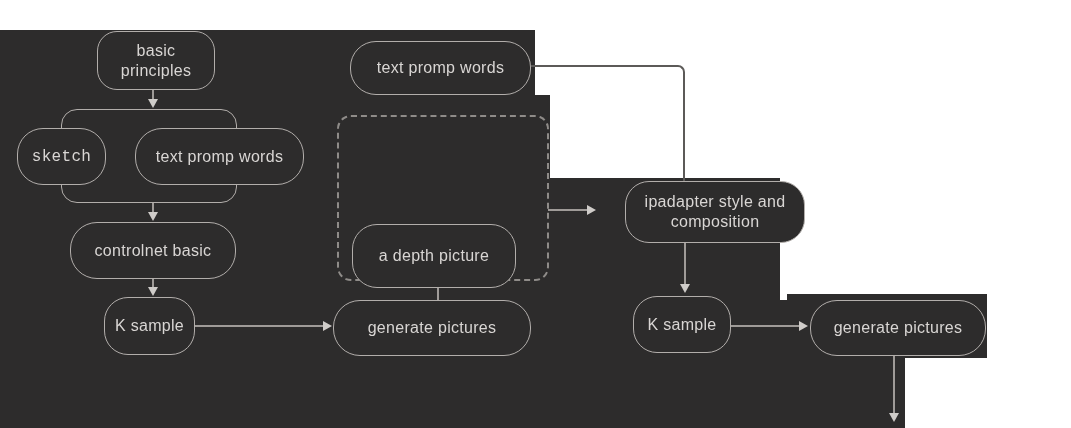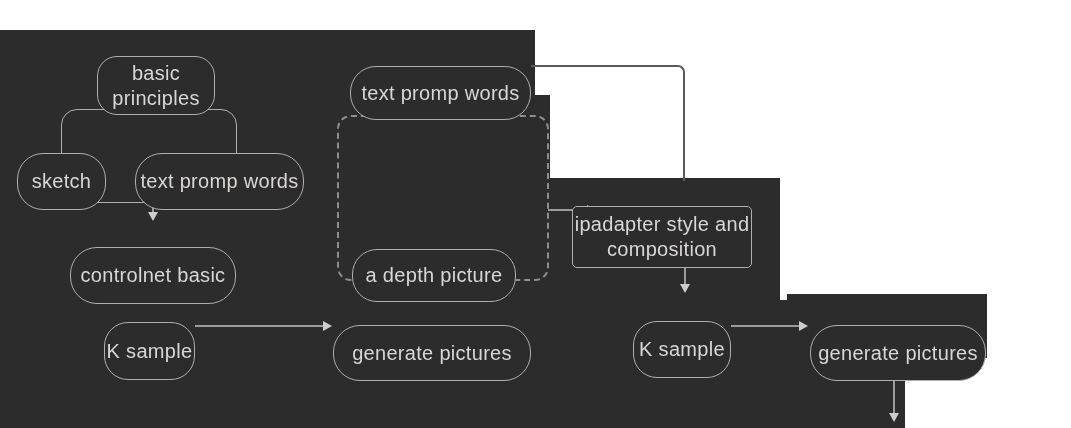--- a/index.html
+++ b/index.html
@@ -17,22 +17,22 @@
     background:#ffffff;
     font-family:"Liberation Sans", sans-serif;
   }
   .bg{position:absolute;background:var(--panel);}
   .node{
     position:absolute;box-sizing:border-box;
     background:var(--panel);
     border:1px solid var(--border);
     color:var(--text);
     display:flex;align-items:center;justify-content:center;
-    text-align:center;font-size:20px;line-height:1.25;
-    white-space:pre-line;letter-spacing:.3px;margin-top:25px;
+    text-align:center;font-size:16px;line-height:1.25;
+    white-space:pre-line;letter-spacing:.3px;
   }
   .groupbox{
     position:absolute;box-sizing:border-box;
     border:1px solid var(--border);border-radius:16px;
     background:transparent;
   }
   .dashedbox{
     position:absolute;box-sizing:border-box;
     border:2px dashed var(--dash);border-radius:14px;
     background:transparent;
@@ -88,27 +88,27 @@
   <div class="arrow down" style="left:680px;top:284px;"></div>
 
   <div class="line" style="left:731px;top:325px;width:69px;height:2px;"></div>
   <div class="arrow right" style="left:799px;top:321px;"></div>
 
   <div class="line" style="left:893px;top:356px;width:2px;height:58px;"></div>
   <div class="arrow down" style="left:889px;top:413px;"></div>
 
   <div class="node" style="left:97px;top:31px;width:118px;height:59px;border-radius:20px;">basic
 principles</div>
-  <div class="node" style="left:17px;top:128px;width:89px;height:57px;border-radius:26px;">sketch</div>
+  <div class="node" style="left:17px;top:128px;width:89px;height:57px;border-radius:26px;font-family:Liberation Mono, monospace;">sketch</div>
   <div class="node" style="left:135px;top:128px;width:169px;height:57px;border-radius:27px;">text promp words</div>
   <div class="node" style="left:70px;top:222px;width:166px;height:57px;border-radius:27px;">controlnet basic</div>
   <div class="node" style="left:104px;top:297px;width:91px;height:58px;border-radius:24px;">K sample</div>
 
   <div class="node" style="left:350px;top:41px;width:181px;height:54px;border-radius:26px;">text promp words</div>
-  <div class="node" style="left:352px;top:224px;width:164px;height:53px;border-radius:25px;">a depth picture</div>
+  <div class="node" style="left:352px;top:224px;width:164px;height:64px;border-radius:25px;">a depth picture</div>
   <div class="node" style="left:333px;top:300px;width:198px;height:56px;border-radius:27px;">generate pictures</div>
 
-  <div class="node" style="left:572px;top:181px;width:180px;height:62px;border-radius:5px;">ipadapter style and
+  <div class="node" style="left:625px;top:181px;width:180px;height:62px;border-radius:24px;">ipadapter style and
 composition</div>
   <div class="node" style="left:633px;top:296px;width:98px;height:57px;border-radius:24px;">K sample</div>
   <div class="node" style="left:810px;top:300px;width:176px;height:56px;border-radius:27px;">generate pictures</div>
 
 </div>
 
 </body></html>

